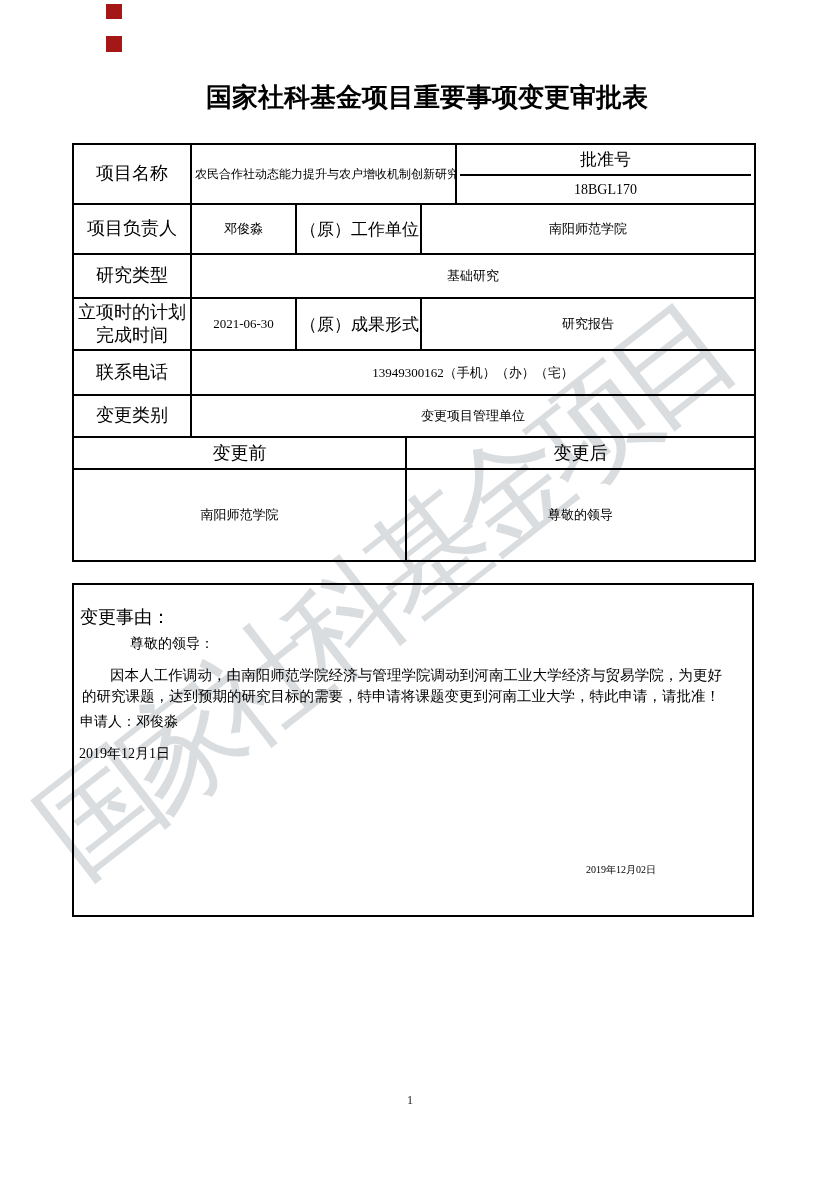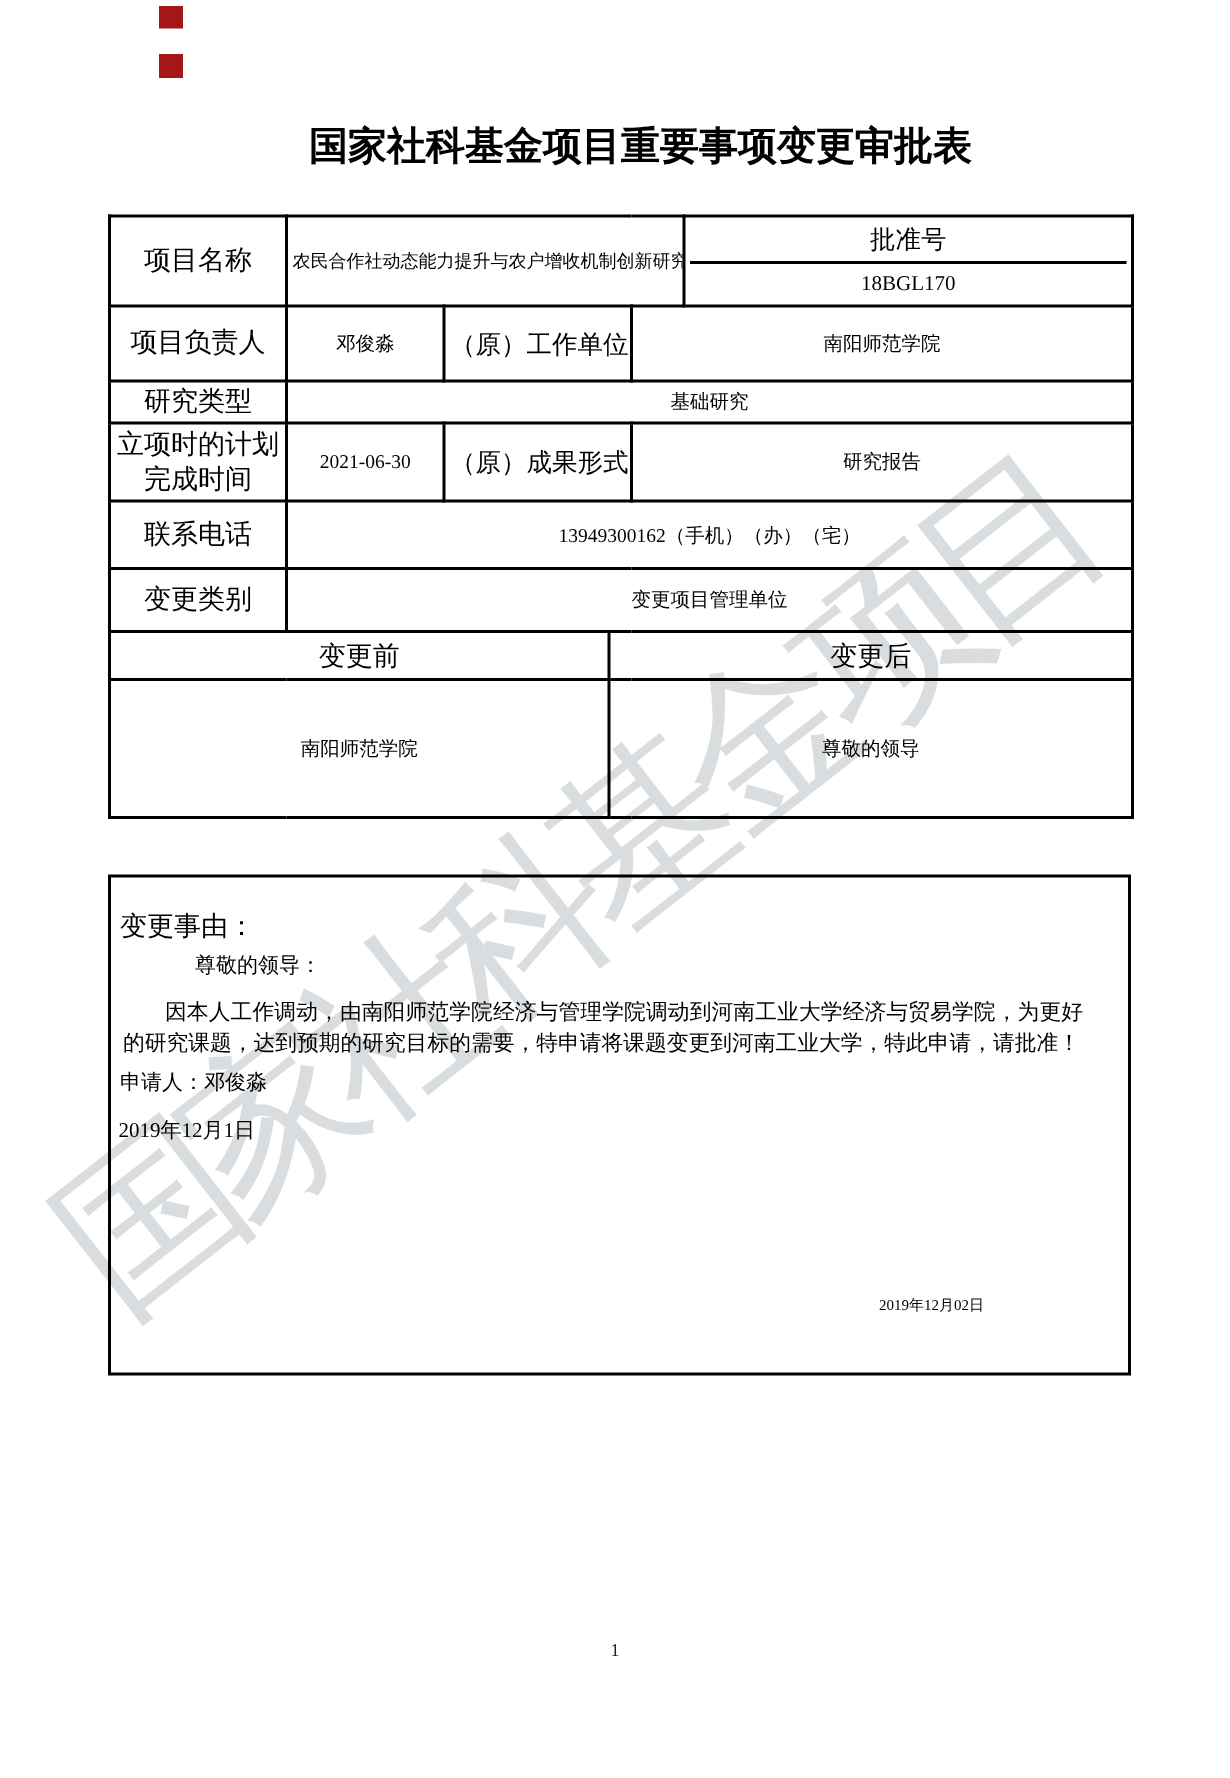--- a/index.html
+++ b/index.html
@@ -98,21 +98,21 @@
         <div class="split-top">批准号</div>
         <div class="split-bottom">18BGL170</div>
       </td>
     </tr>
     <tr style="height:50px">
       <td class="lbl">项目负责人</td>
       <td class="val">邓俊淼</td>
       <td class="lbl-mid" colspan="2">（原）工作单位</td>
       <td class="val" colspan="2">南阳师范学院</td>
     </tr>
-    <tr style="height:28px">
+    <tr style="height:44px">
       <td class="lbl">研究类型</td>
       <td class="val" colspan="5">基础研究</td>
     </tr>
     <tr style="height:52px">
       <td class="lbl">立项时的计划完成时间</td>
       <td class="val">2021-06-30</td>
       <td class="lbl-mid" colspan="2">（原）成果形式</td>
       <td class="val" colspan="2">研究报告</td>
     </tr>
     <tr style="height:45px">

